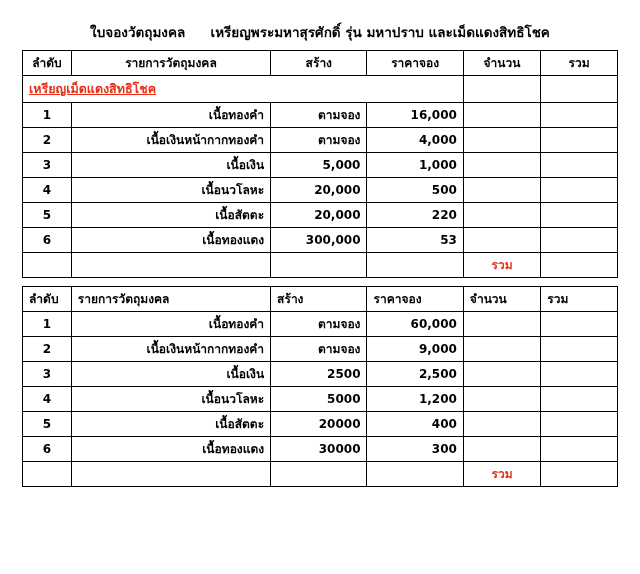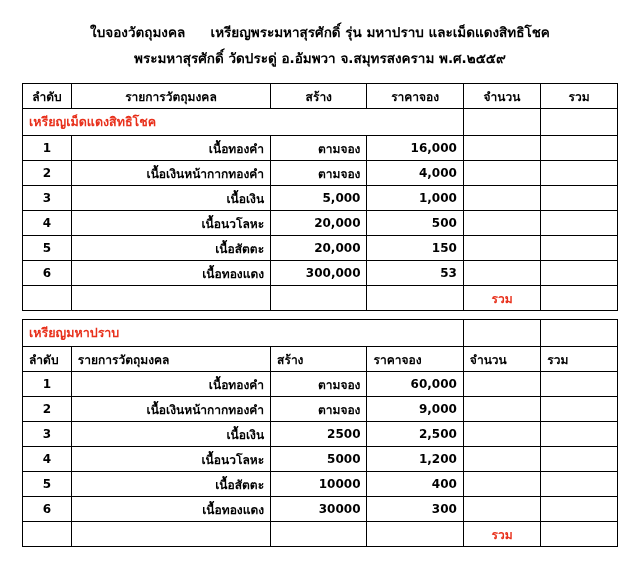--- a/index.html
+++ b/index.html
@@ -16,21 +16,21 @@
   }
   .page {
     width: 640px;
     height: 574px;
     box-sizing: border-box;
     padding: 20px 22px 8px 22px;
     position: relative;
   }
   .title-block {
     text-align: center;
-    margin-bottom: 12px;
+    margin-bottom: 4px;
   }
   .title-line {
     font-size: 13.5px;
     font-weight: bold;
     letter-spacing: 0px;
     line-height: 1.9;
     white-space: nowrap;
   }
   .title-line .gap {
     display: inline-block;
@@ -71,20 +71,21 @@
   }
   td.made, td.price {
     text-align: right;
     padding-right: 14px;
   }
   td.qty, td.total {
     text-align: center;
   }
   tr.section td {
     height: 26px;
+    text-decoration: underline;
   }
   td.section-label {
     color: #e8301b;
     text-align: left;
     padding-left: 28px;
     font-weight: bold;
     font-size: 12.5px;
   }
   td.sum-label {
     color: #e8301b;
@@ -102,21 +103,20 @@
 <body>
 
 <div class="page">
 
   <div class="title-block">
     <div class="title-line">
       <span>ใบจองวัตถุมงคล</span>
       <span class="gap"></span>
       <span>เหรียญพระมหาสุรศักดิ์ รุ่น มหาปราบ และเม็ดแดงสิทธิโชค</span>
     </div>
-    <div class="title-line">พระมหาสุรศักดิ์   วัดประดู่   อ.อัมพวา  จ.สมุทรสงคราม  พ.ศ.๒๕๕๙</div>
   </div>
 
   <table class="main">
     <colgroup>
       <col class="c-num">
         <col class="c-item">
         <col class="c-made">
       <col class="c-price">
         <col class="c-qty">
         <col class="c-total">
@@ -167,21 +167,21 @@
         <td class="item">เนื้อนวโลหะ</td>
         <td class="made">20,000</td>
         <td class="price">500</td>
         <td class="qty"></td>
         <td class="total"></td>
       </tr>
       <tr>
         <td class="idx">5</td>
         <td class="item">เนื้อสัตตะ</td>
         <td class="made">20,000</td>
-        <td class="price">150</td>
+        <td class="price">220</td>
         <td class="qty"></td>
         <td class="total"></td>
       </tr>
       <tr>
         <td class="idx">6</td>
         <td class="item">เนื้อทองแดง</td>
         <td class="made">300,000</td>
         <td class="price">53</td>
         <td class="qty"></td>
         <td class="total"></td>
@@ -203,25 +203,20 @@
   <table class="main">
     <colgroup>
       <col class="c-num">
         <col class="c-item">
         <col class="c-made">
       <col class="c-price">
         <col class="c-qty">
         <col class="c-total">
     </colgroup>
     <tbody>
-      <tr class="section">
-        <td class="section-label" colspan="4">เหรียญมหาปราบ</td>
-        <td></td>
-        <td></td>
-      </tr>
 
       <tr>
         <td class="hdr">ลำดับ</td>
         <td class="hdr">รายการวัตถุมงคล</td>
         <td class="hdr">สร้าง</td>
         <td class="hdr">ราคาจอง</td>
         <td class="hdr">จำนวน</td>
         <td class="hdr">รวม</td>
       </tr>
 
@@ -253,21 +248,21 @@
         <td class="idx">4</td>
         <td class="item">เนื้อนวโลหะ</td>
         <td class="made">5000</td>
         <td class="price">1,200</td>
         <td class="qty"></td>
         <td class="total"></td>
       </tr>
       <tr>
         <td class="idx">5</td>
         <td class="item">เนื้อสัตตะ</td>
-        <td class="made">10000</td>
+        <td class="made">20000</td>
         <td class="price">400</td>
         <td class="qty"></td>
         <td class="total"></td>
       </tr>
       <tr>
         <td class="idx">6</td>
         <td class="item">เนื้อทองแดง</td>
         <td class="made">30000</td>
         <td class="price">300</td>
         <td class="qty"></td>

